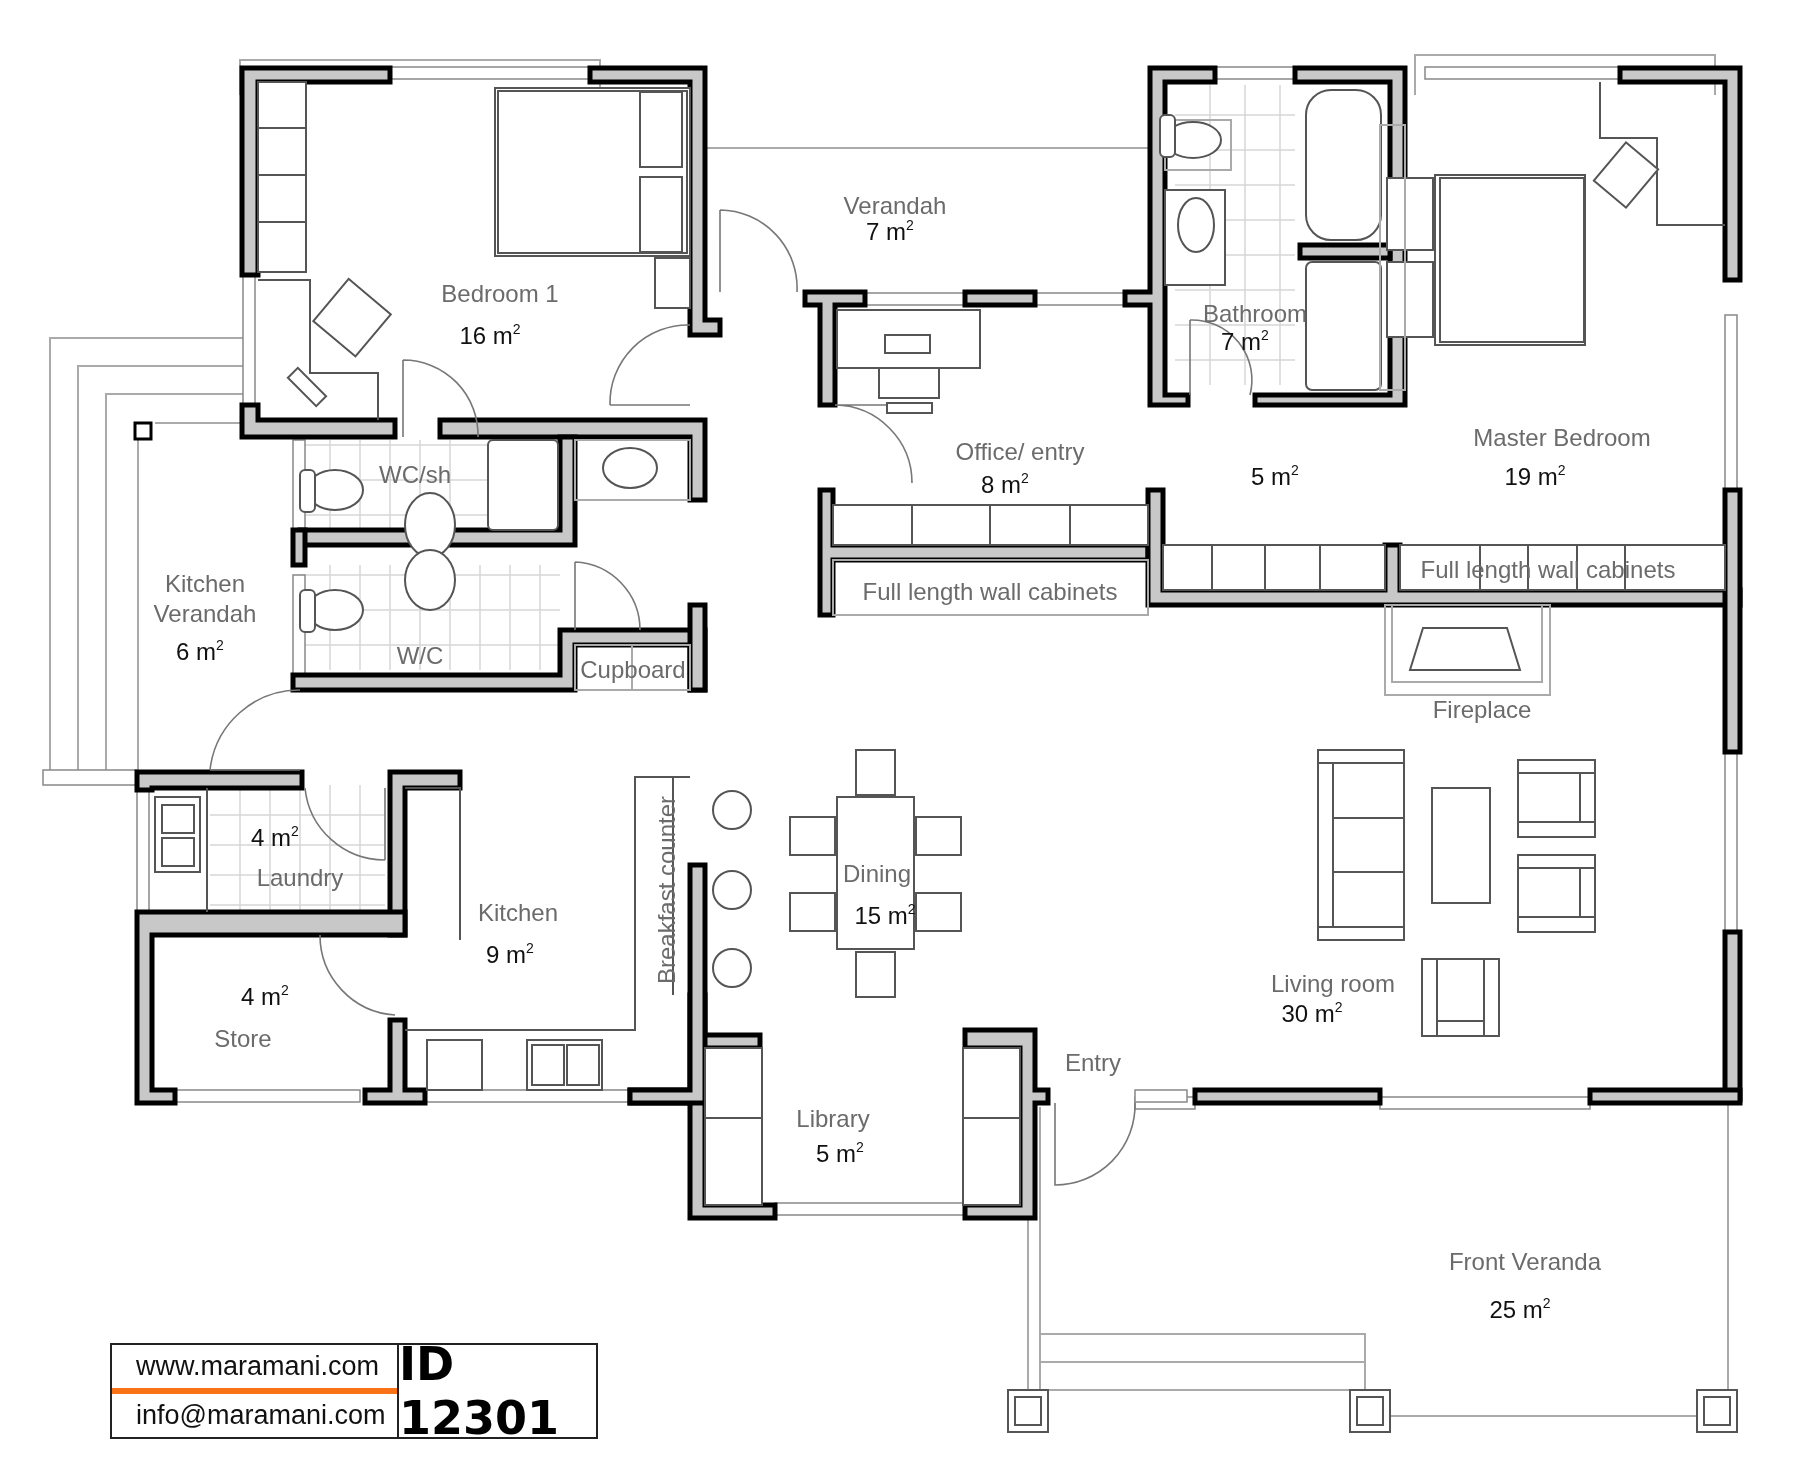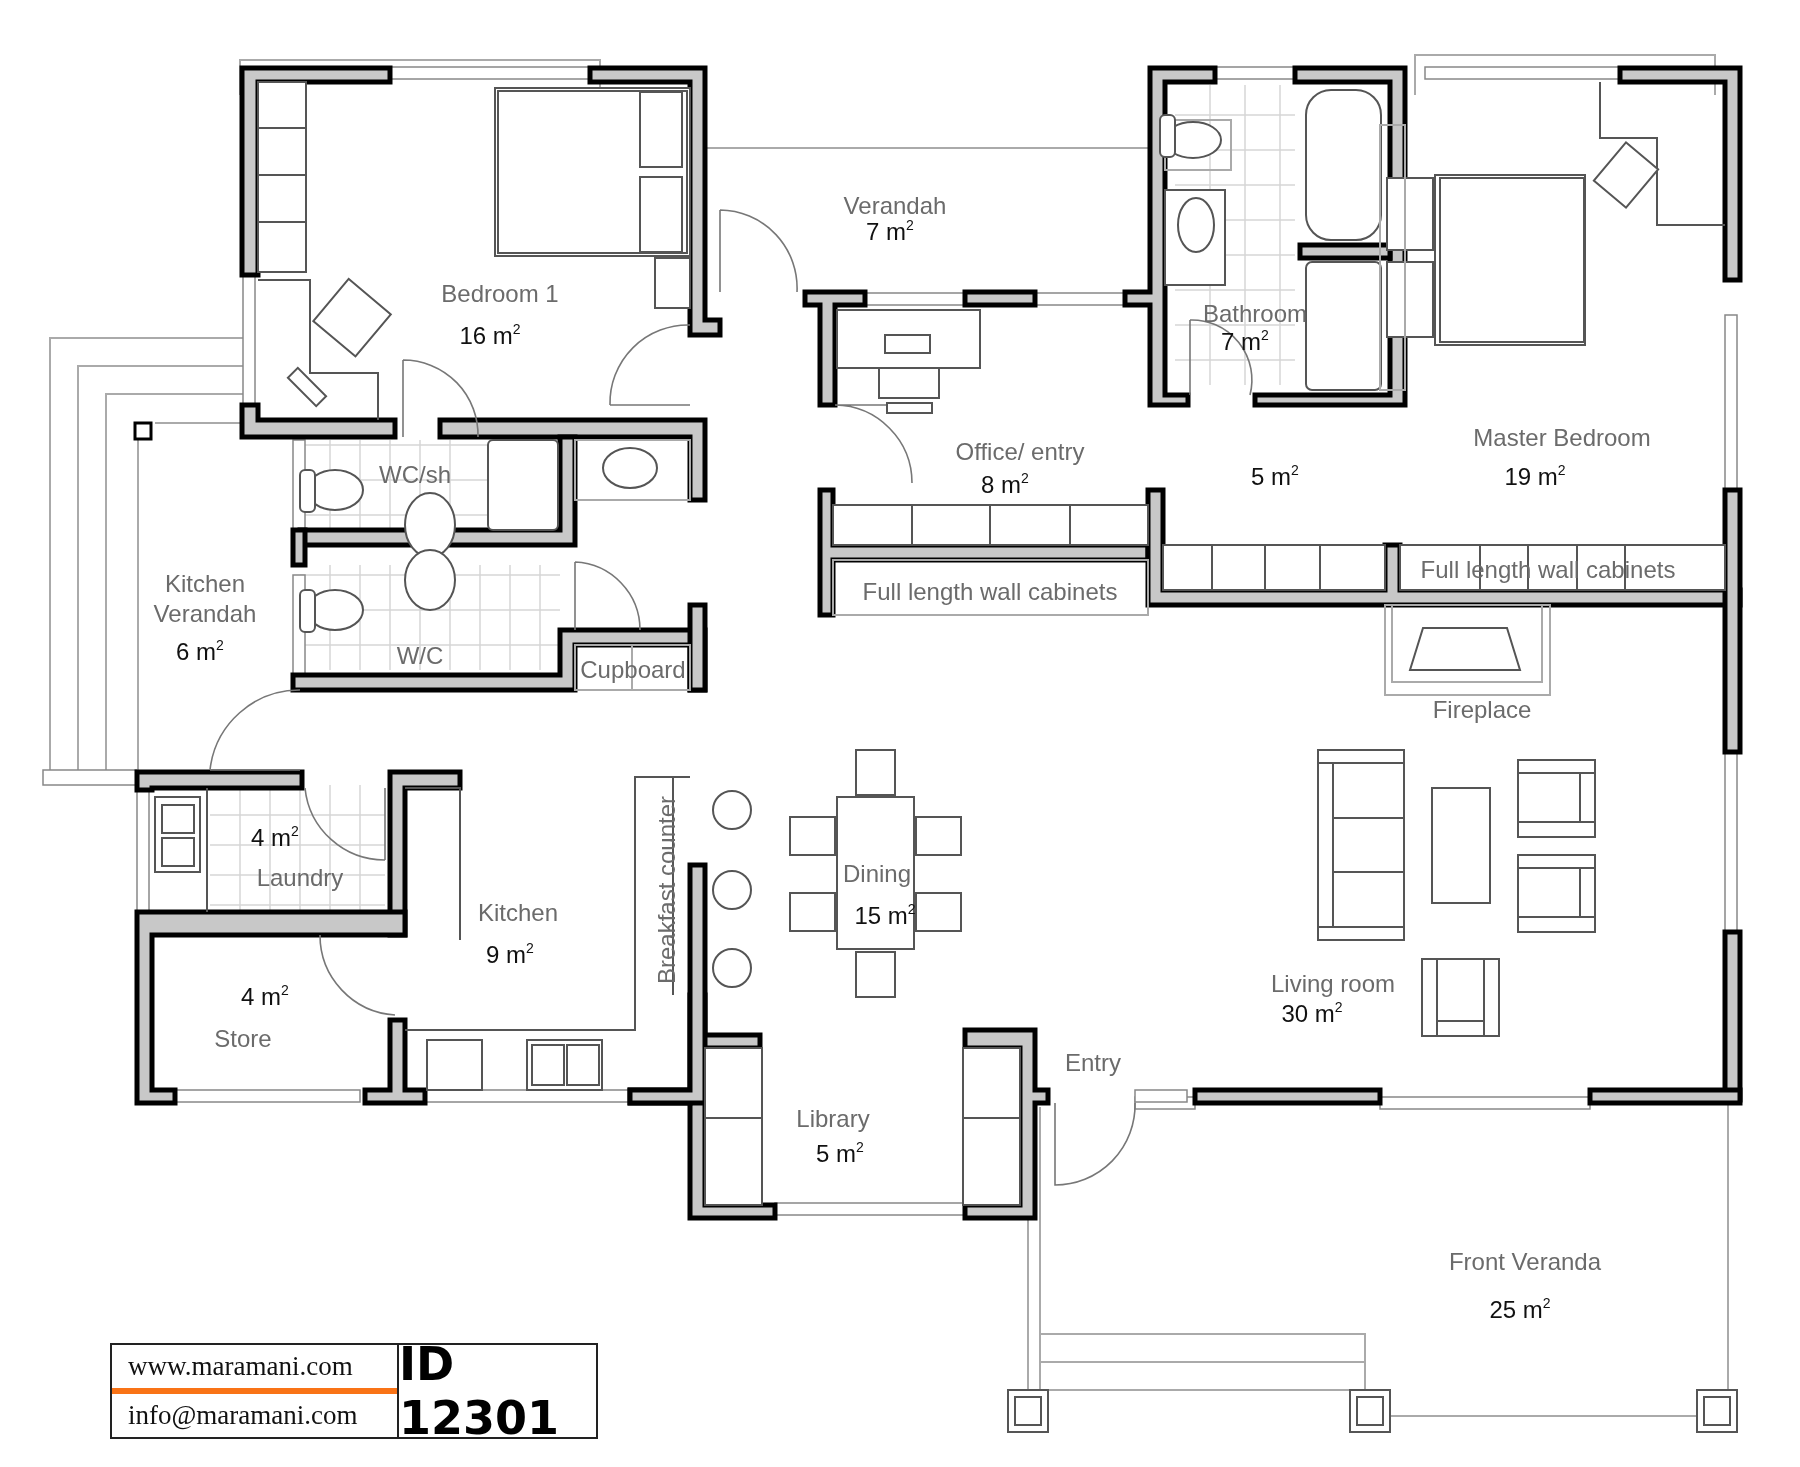--- a/index.html
+++ b/index.html
@@ -10,21 +10,21 @@
   .lite { fill:none; stroke:#aaa; stroke-width:2; }
   .furn { fill:#fff; stroke:#555; stroke-width:2; }
   .tile { stroke:#d6d6d6; stroke-width:1.5; }
   .door { fill:none; stroke:#777; stroke-width:1.6; }
   .win  { fill:#fff; stroke:#888; stroke-width:1.5; }
   .lbl  { fill:#6b6b6b; font-size:24px; font-family:"Liberation Sans", sans-serif; }
   .area { fill:#111; font-size:24px; font-family:"Liberation Sans", sans-serif; }
   .sup  { font-size:14px; }
   .brand-box { position:absolute; left:110px; top:1343px; width:488px; height:96px; border:2px solid #222; display:flex; box-sizing:border-box; background:#fff; }
   .brand-left { width:285px; border-right:2px solid #222; display:flex; flex-direction:column; }
-  .brand-line { flex:1; display:flex; align-items:center; padding-left:16px; font-size:27px; color:#111; font-family:Liberation Serif, serif; }
+  .brand-line { flex:1; display:flex; align-items:center; padding-left:24px; font-size:27px; color:#111; font-family:Liberation Sans, sans-serif; }
   .brand-line + .brand-line { border-top:6px solid #f97316; }
   .brand-id { flex:1; display:flex; align-items:center; justify-content:center; font-size:46px; font-weight:bold; font-family:"DejaVu Sans", sans-serif; color:#000;border-radius:6px; }
 </style>
 </head>
 <body>
 
 <svg id="plan" viewBox="0 0 1800 1467" xmlns="http://www.w3.org/2000/svg">
 
   <g>
 

